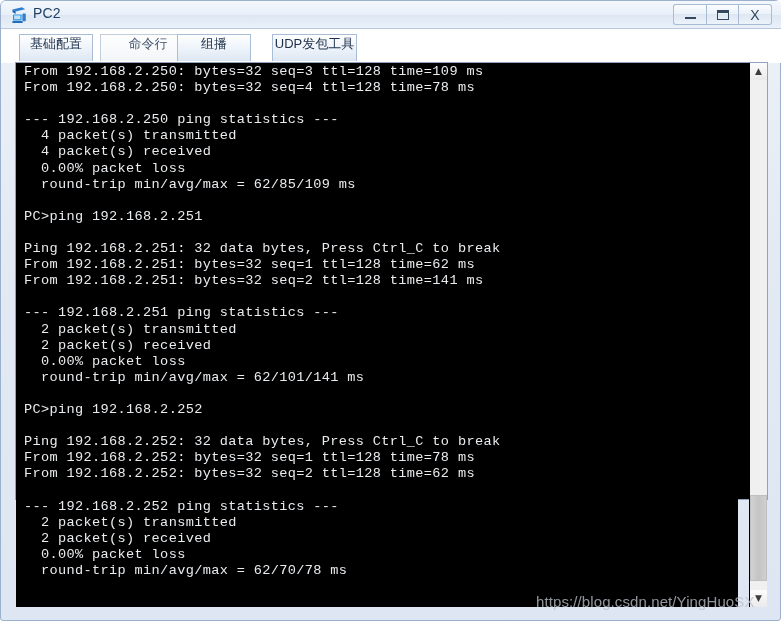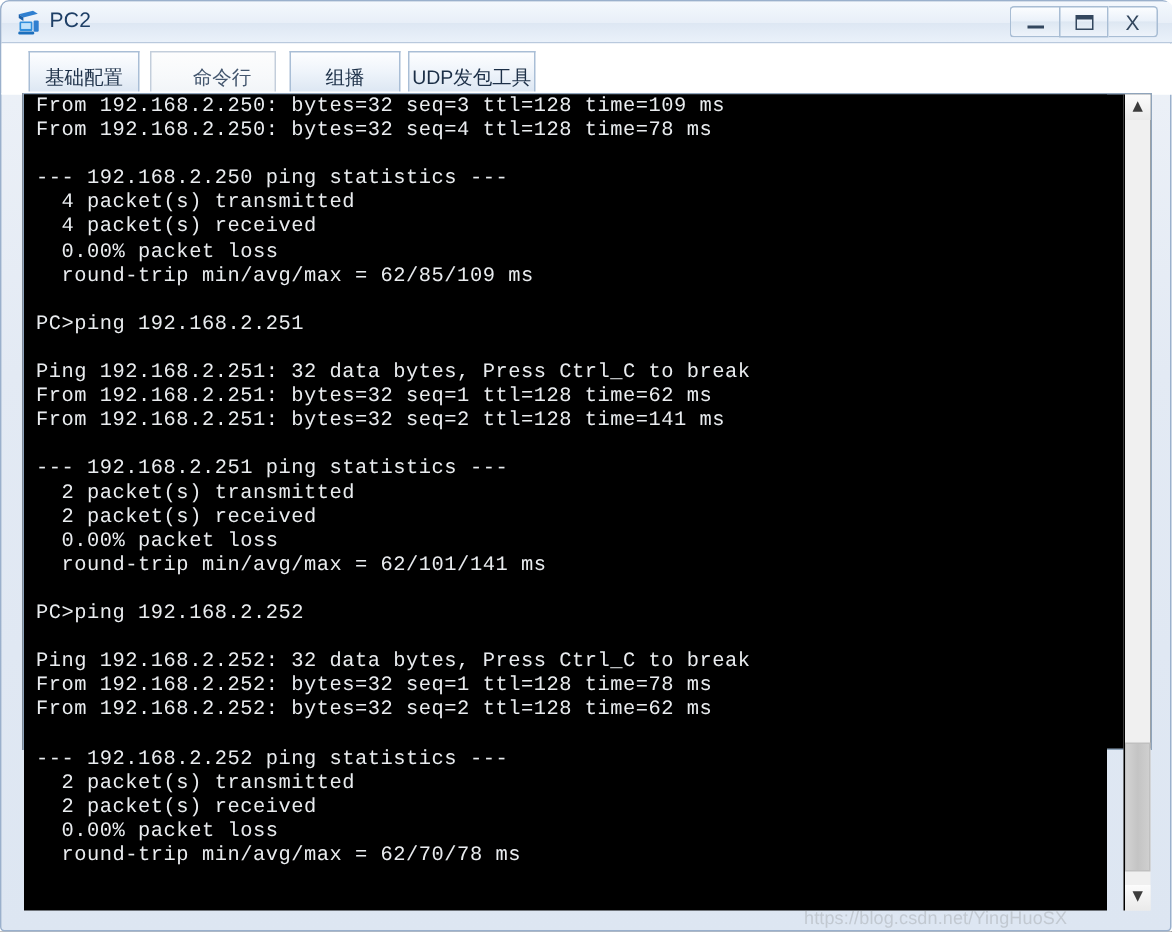--- a/index.html
+++ b/index.html
@@ -98,21 +98,21 @@
     height: 33px;
     background: #ffffff;
     border-bottom: 1px solid #ffffff;
   }
   .tab {
     position: absolute;
     top: 5px;
     height: 27px;
     box-sizing: border-box;
     display: flex;
-    align-items: flex-end;
+    align-items: flex-start;
     justify-content: center;
     font-size: 13px;
     font-family: "Liberation Sans", "DejaVu Sans", sans-serif;
     color: #1c2f47;
     background: linear-gradient(to bottom, #fdfeff 0%, #f0f5fb 45%, #dde7f3 100%);
     border: 1px solid #a9bed6;
     border-bottom: none;
     white-space: nowrap;
   }
   .tab.active {
@@ -186,26 +186,25 @@
     border: 1px solid #c0c0c0;
     box-sizing: border-box;
   }
 
   
   #watermark {
     position: absolute;
     left: 535px;
     top: 592px;
     font-family: "Liberation Sans", sans-serif;
-    font-size: 12px;
+    font-size: 15px;
     color: rgba(186, 192, 200, 0.78);
     white-space: nowrap;
     pointer-events: none;
     letter-spacing: 0.1px;
-    margin-top: 12px;
   }
 </style>
 </head>
 <body>
 
 <div id="app-window">
 
   <div id="title-bar">
     <span id="window-icon">
       <svg width="20" height="20" viewBox="0 0 20 20">
@@ -230,21 +229,21 @@
     </div>
   </div>
 
   <div id="tab-strip">
     <div class="tab" id="tab-0" style="left: 18px; width: 74px;">
       <span>基础配置</span>
     </div>
     <div class="tab active" id="tab-1" style="left: 99px; width: 84px; padding-left: 12px;">
       <span>命令行</span>
     </div>
-    <div class="tab" id="tab-2" style="left: 192px; width: 74px;">
+    <div class="tab" id="tab-2" style="left: 176px; width: 74px;">
       <span>组播</span>
     </div>
     <div class="tab" id="tab-3" style="left: 271px; width: 85px;">
       <span>UDP发包工具</span>
     </div>
   </div>
 
   <div id="console-outer">
     <div id="console-text">From 192.168.2.250: bytes=32 seq=3 ttl=128 time=109 ms
 From 192.168.2.250: bytes=32 seq=4 ttl=128 time=78 ms

